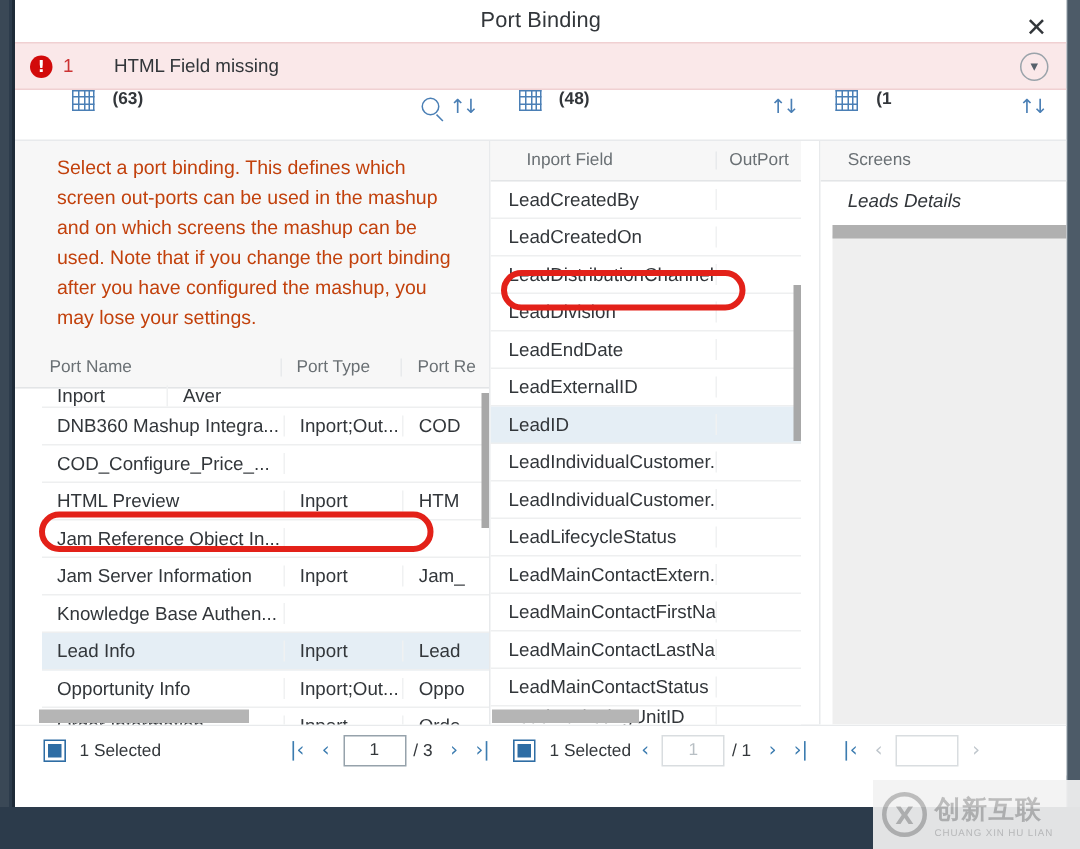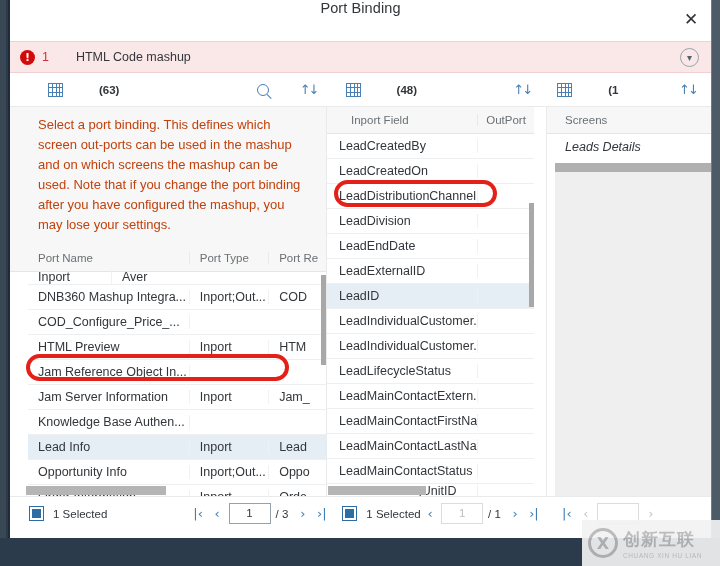--- a/index.html
+++ b/index.html
@@ -21,23 +21,23 @@
     left: 8px; top: 0; width: 704px; height: 538px;
     background: #ffffff;
     overflow: hidden;
     border-left: 2px solid #1e2b38;
     border-right: 1px solid #6f7d88;
   }
 
   
   .titlebar {
     position: relative;
-    height: 41px;
+    height: 28px;
     background: #ffffff;
-    display: flex; align-items: flex-start; justify-content: center;
+    display: flex; align-items: center; justify-content: center;
   }
   .titlebar .title {
     font-size: 14.5px; color: #32363a; letter-spacing: .1px;
   }
   .close-btn {
     position: absolute; right: 8px; top: 7px;
     width: 24px; height: 24px;
     display: flex; align-items: center; justify-content: center;
     color: #32363a; font-size: 17px; line-height: 1; cursor: pointer;
     font-family: "DejaVu Sans", sans-serif;
@@ -75,23 +75,22 @@
     font-family: "DejaVu Sans", sans-serif;
   }
 
   
   .toolbar-row {
     display: flex; height: 34px;
     background: #ffffff;
     border-bottom: 1px solid #e8eaec;
   }
   .tb-seg {
-    display: flex; align-items: center; height: 100%;
+    display: flex; height: 100%;
     position: relative;
-    gap: 24px;
   }
   .tb-seg.a { width: 322px; padding: 0 12px 0 38px; }
   .tb-seg.b { width: 212px; padding: 0 10px 0 14px; }
   .tb-seg.c { width: 168px; padding: 0 12px 0 14px; }
   .grid-ico {
     width: 15px; height: 14px; flex: none;
     position: relative;
   }
   .grid-ico i {
     position: absolute; display: block; background: #4a7fb5;
@@ -135,21 +134,21 @@
   }
 
   
   .thead {
     display: flex; height: 27px; align-items: center;
     background: #f7f7f7;
     border-bottom: 1px solid #e3e5e7;
     font-size: 11.5px; color: #6a7074;
   }
   .thead .th { padding-left: 10px; overflow: hidden; white-space: nowrap; }
-  .thead.left-h { padding-left: 18px; justify-content: space-between; }
+  .thead.left-h { padding-left: 13px; justify-content: space-between; }
   .left-h .th.c1 { width: 172px; border-right: 1px solid #e8eaec; }
   .left-h .th.c2 { width: 84px;  border-right: 1px solid #e8eaec; }
   .left-h .th.c3 { width: 60px; }
 
   .mid-h .th.c1 { width: 162px; padding-left: 24px; border-right: 1px solid #e8eaec; }
   .mid-h .th.c2 { width: 60px; padding-left: 8px; }
 
   .right-h .th.c1 { width: 168px; padding-left: 18px; }
 
   
@@ -267,21 +266,21 @@
   <div id="dialog">
 
     <div class="titlebar">
       <div class="title">Port Binding</div>
       <div class="close-btn">✕</div>
     </div>
 
     <div class="msgstrip">
       <div class="err-icon">!</div>
       <div class="err-count">1</div>
-      <div class="msgtext">HTML Code mashup</div>
+      <div class="msgtext">HTML Field missing</div>
       <div class="expand-btn">▾</div>
     </div>
 
     <div class="toolbar-row">
 
       <div class="tb-seg a">
         <div class="grid-ico">
           <i class="h" style="top:0"></i>
             <i class="h" style="top:4px"></i>
             <i class="h" style="top:9px"></i>

